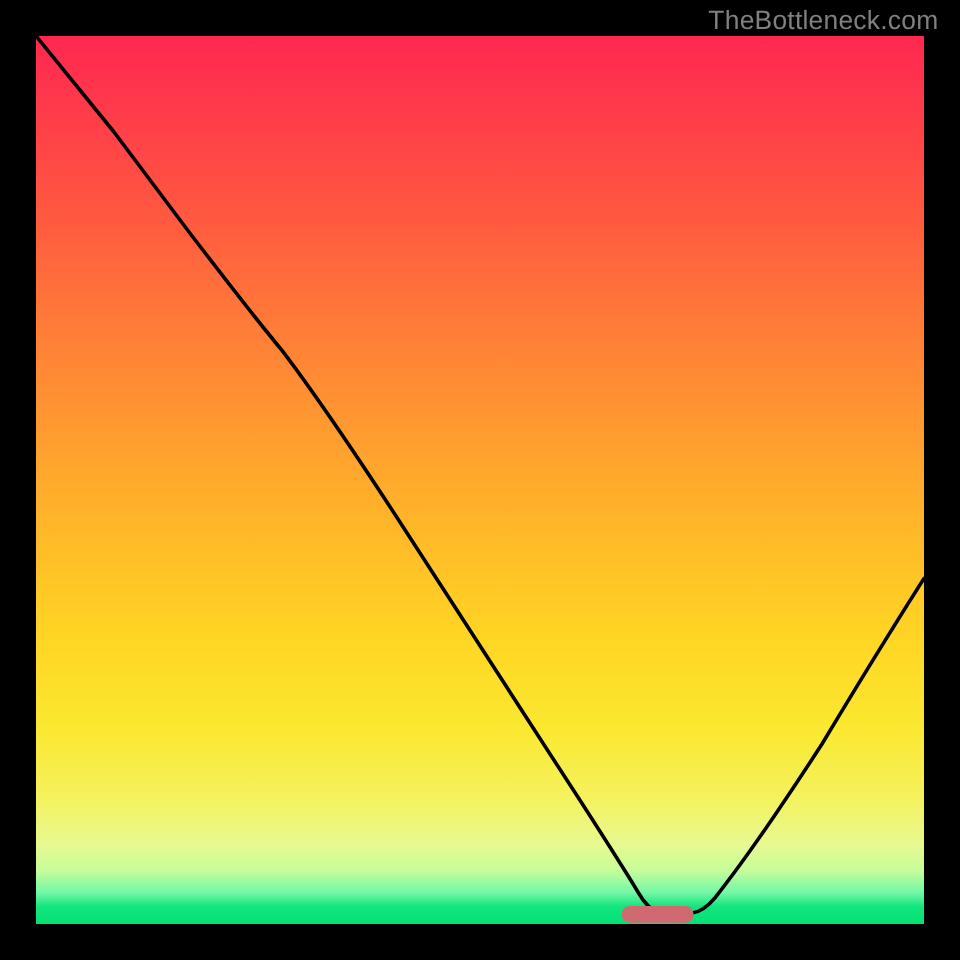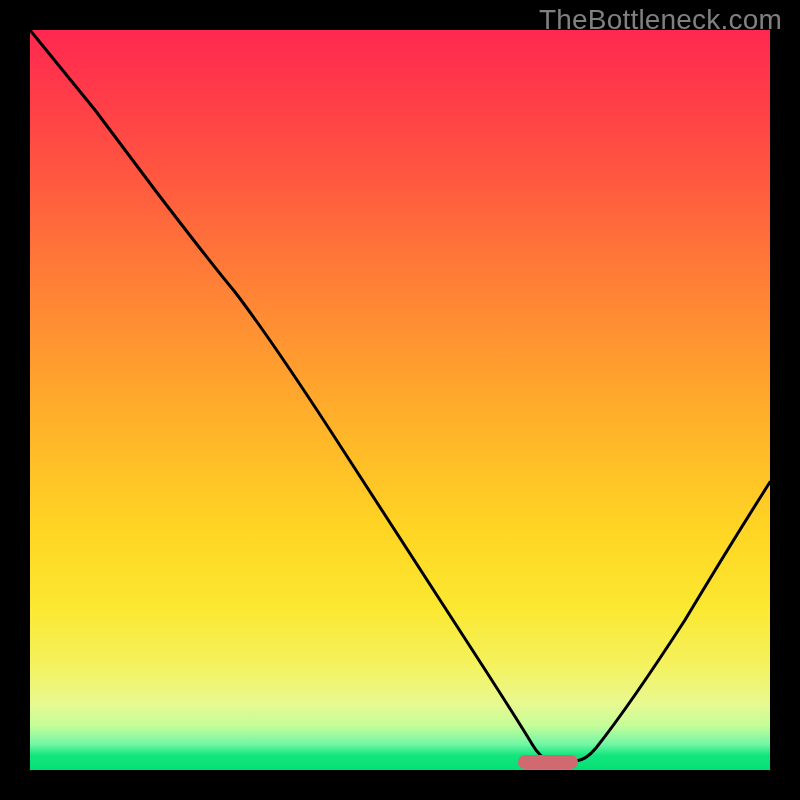--- a/index.html
+++ b/index.html
@@ -15,21 +15,21 @@
     width: 800px;
     height: 800px;
     background: #000000;
   }
   .watermark {
     position: absolute;
     top: 4px;
     right: 18px;
     color: #808080;
     font-family: Arial, Helvetica, sans-serif;
-    font-size: 28px;
+    font-size: 22px;
     font-weight: 500;
     letter-spacing: 0.2px;
     z-index: 10;
   }
   .plot-area {
     position: absolute;
     left: 30px;
     top: 30px;
     width: 740px;
     height: 740px;

